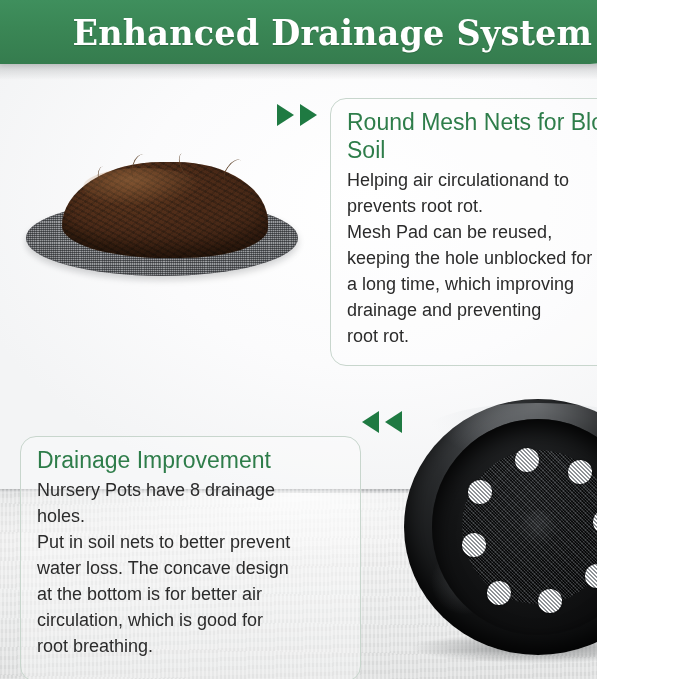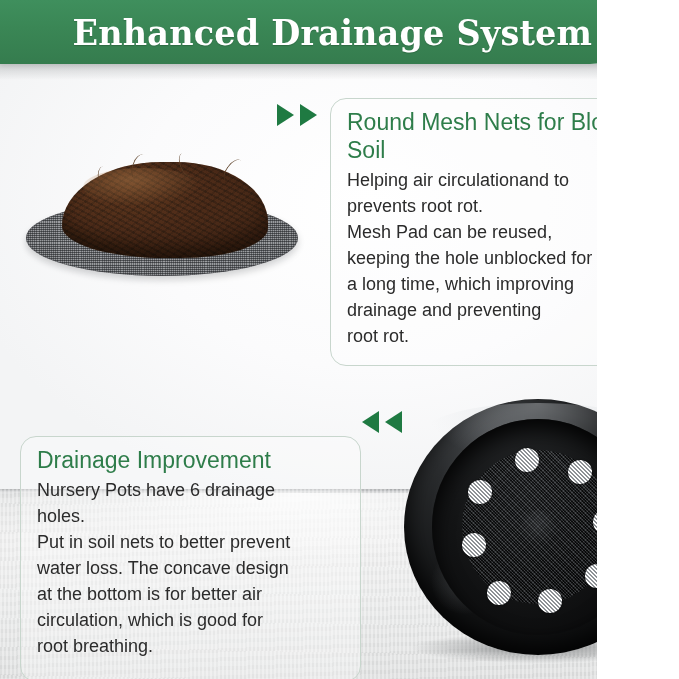--- a/index.html
+++ b/index.html
@@ -348,21 +348,21 @@
 prevents root rot.
 Mesh Pad can be reused,
 keeping the hole unblocked for
 a long time, which improving
 drainage and preventing
 root rot.</p>
   </div>
 
   <div class="card card-bottom">
     <p class="card-heading">Drainage Improvement</p>
-    <p class="card-body">Nursery Pots have 6 drainage
+    <p class="card-body">Nursery Pots have 8 drainage
 holes.
 Put in soil nets to better prevent
 water loss.  The concave design
  at the bottom is for better air
 circulation, which is good for
 root breathing.</p>
   </div>
 
   <div class="arrows arrows-left">
     <span class="tri tri-left"></span>

